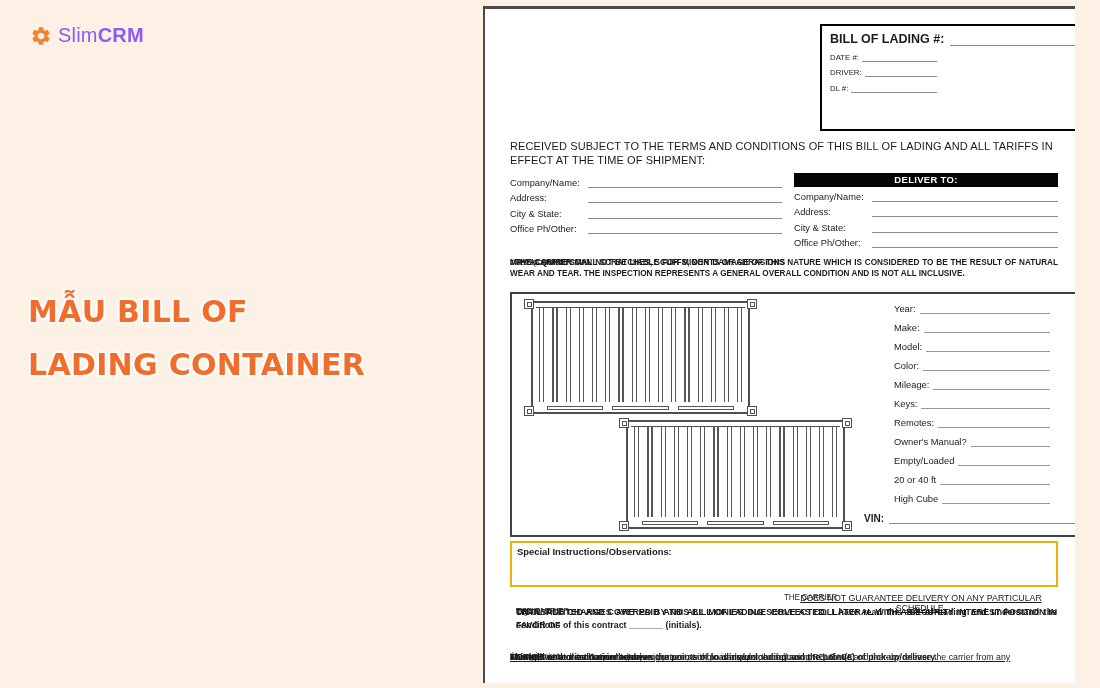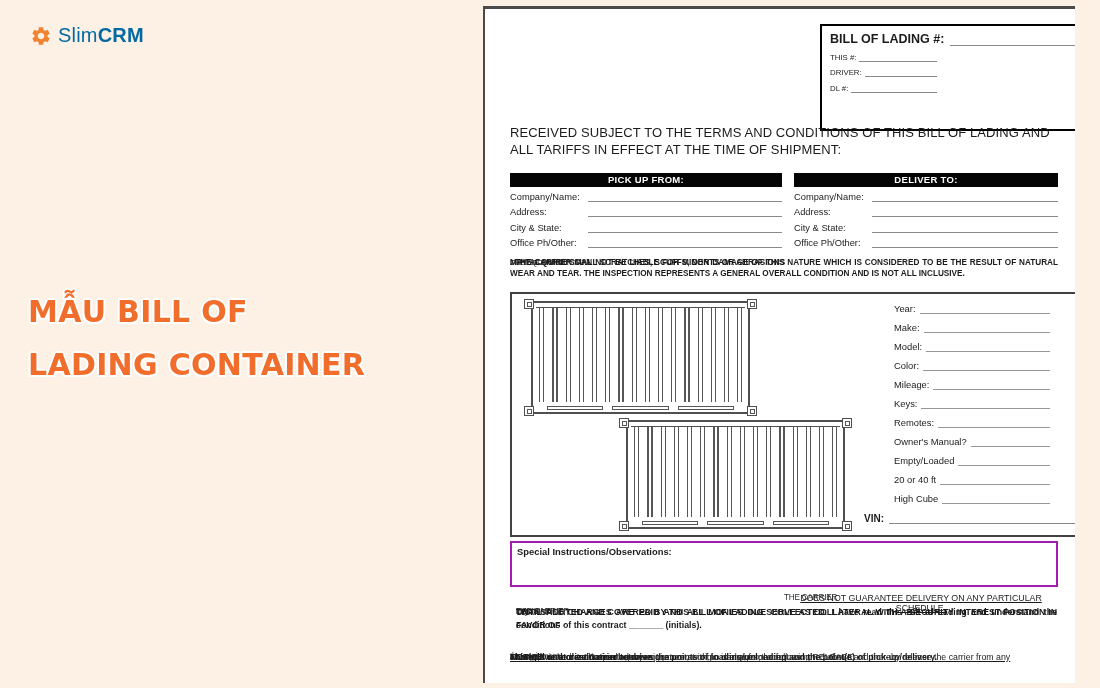--- a/index.html
+++ b/index.html
@@ -2,21 +2,21 @@
 <html><head>
 <meta charset="utf-8">
 <style>
   * { margin:0; padding:0; box-sizing:border-box; }
   html,body { width:1100px; height:688px; overflow:hidden; }
   body { background:#fdf0e5; font-family:"Liberation Sans","DejaVu Sans",sans-serif; position:relative; }
 
   
   .logo { position:absolute; left:30px; top:24px; display:flex; align-items:center; gap:6px; cursor:pointer; }
   .logo svg { width:22px; height:22px; }
-  .logo-text { font-size:20px; color:#0369a1; letter-spacing:.2px; }
+  .logo-text { font-size:20px; color:#8b5cf6; letter-spacing:.2px; }
   .logo-text .lt-light { font-weight:500; }
   .logo-text .lt-bold { font-weight:800; }
 
   .hero-heading { position:absolute; left:28px; top:285px; width:440px;
     font-family:"DejaVu Sans","Liberation Sans",sans-serif;
     font-size:30px; font-weight:800; color:#f06d2c; line-height:53px; letter-spacing:.3px;
     text-shadow:-1.5px -1.5px 0 #fff,1.5px -1.5px 0 #fff,-1.5px 1.5px 0 #fff,1.5px 1.5px 0 #fff,2px 0 0 #fff,-2px 0 0 #fff,0 2px 0 #fff,0 -2px 0 #fff; }
 
   
   .doc { position:absolute; left:483px; top:6px; width:592px; height:677px; background:#fff;
@@ -30,21 +30,21 @@
   .bol-box * { position:static; }
   .bol-title-row { display:flex; align-items:flex-end; height:15px; }
   .bol-title { font-size:12.5px; font-weight:700; white-space:nowrap; }
   .bol-title-row .blank { flex:1; margin-left:6px; height:13px; }
   .bol-cols { display:flex; margin-top:6px; }
   .bol-col-l { width:107px; }
   .bol-col-r { flex:1; padding-left:7px; }
   .brow { display:flex; align-items:flex-end; height:10px; margin-bottom:5.4px; font-size:7.8px; }
   .brow .blank { flex:1; margin-left:3px; height:9px; }
 
-  .received { left:25px; top:116px; width:548px; font-size:13px; line-height:1.27; letter-spacing:.1px; }
+  .received { left:25px; top:131px; width:548px; font-size:11px; line-height:1.27; letter-spacing:.1px; }
 
   
   .party-col { top:164px; position:absolute; }
   .party-col.p1 { left:25px; width:272px; }
   .party-col.p2 { left:309px; width:264px; }
   .party-col * { position:static; }
   .party-bar { height:14px; background:#050505; color:#fff; font-size:9.5px; font-weight:700;
                text-align:center; line-height:14px; letter-spacing:.3px; }
   .prow { display:flex; align-items:flex-end; height:10px; margin-top:5.2px; font-size:9.3px; }
   .plab { width:78px; white-space:nowrap; }
@@ -76,21 +76,21 @@
   .vcol * { position:static; }
   .vrow { display:flex; align-items:flex-end; height:10.5px; margin-bottom:8.6px; font-size:9.4px; }
   .vlab { white-space:nowrap; padding-right:4px; }
   .vrow .blank { flex:1; height:9px; border-bottom-color:#979797; }
 
   .vin-row { left:352px; right:9px; top:219px; display:flex; align-items:flex-end; position:absolute; }
   .vin-row * { position:static; }
   .vin-label { font-size:10px; font-weight:700; padding-right:5px; }
   .vin-row .blank { flex:1; height:10px; }
 
-  .special-box { left:25px; top:532px; width:548px; height:46px; border:2px solid #a21caf; }
+  .special-box { left:25px; top:532px; width:548px; height:46px; border:2px solid #eab308; }
   .special-label { left:5px; top:3px; font-size:9.4px; font-weight:700; }
 
   .carrier-line { left:25px; top:584px; width:548px; text-align:center; font-size:8.8px; }
   .collateral { left:31px; top:597px; width:541px; font-size:8.8px; line-height:1.44; text-align:justify; }
   .notice { left:25px; top:642px; width:548px; font-size:8.8px; line-height:1.42; text-align:justify; }
 </style>
 </head>
 <body>
 
 <div class="logo">
@@ -108,39 +108,38 @@
 <div class="doc">
 
   <div class="bol-box">
     <div class="bol-title-row">
       <span class="bol-title">BILL OF LADING #:</span>
       <span class="blank"></span>
     </div>
     <div class="bol-cols">
       <div class="bol-col-l">
         <div class="brow">
-            <span>THIS #:</span>
+            <span>DATE #:</span>
             <span class="blank"></span>
           </div>
         <div class="brow">
             <span>DRIVER:</span>
             <span class="blank"></span>
           </div>
         <div class="brow">
             <span>DL #:</span>
             <span class="blank"></span>
           </div>
       </div>
     </div>
   </div>
 
   <div class="received">RECEIVED SUBJECT TO THE TERMS AND CONDITIONS OF THIS BILL OF LADING AND ALL TARIFFS IN EFFECT AT THE TIME OF SHIPMENT:</div>
 
   <div class="party-col p1">
-    <div class="party-bar">PICK UP FROM:</div>
     <div class="prow">
         <span class="plab">Company/Name:</span>
         <span class="blank"></span>
       </div>
     <div class="prow">
         <span class="plab">Address:</span>
         <span class="blank"></span>
       </div>
     <div class="prow">
         <span class="plab">City &amp; State:</span>

